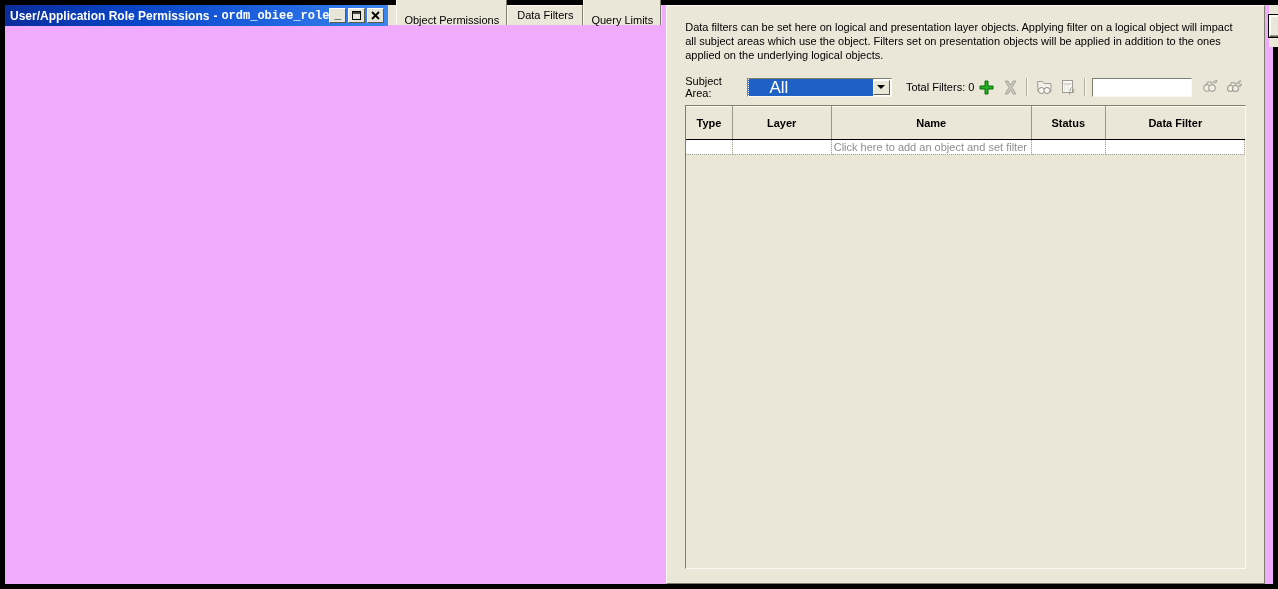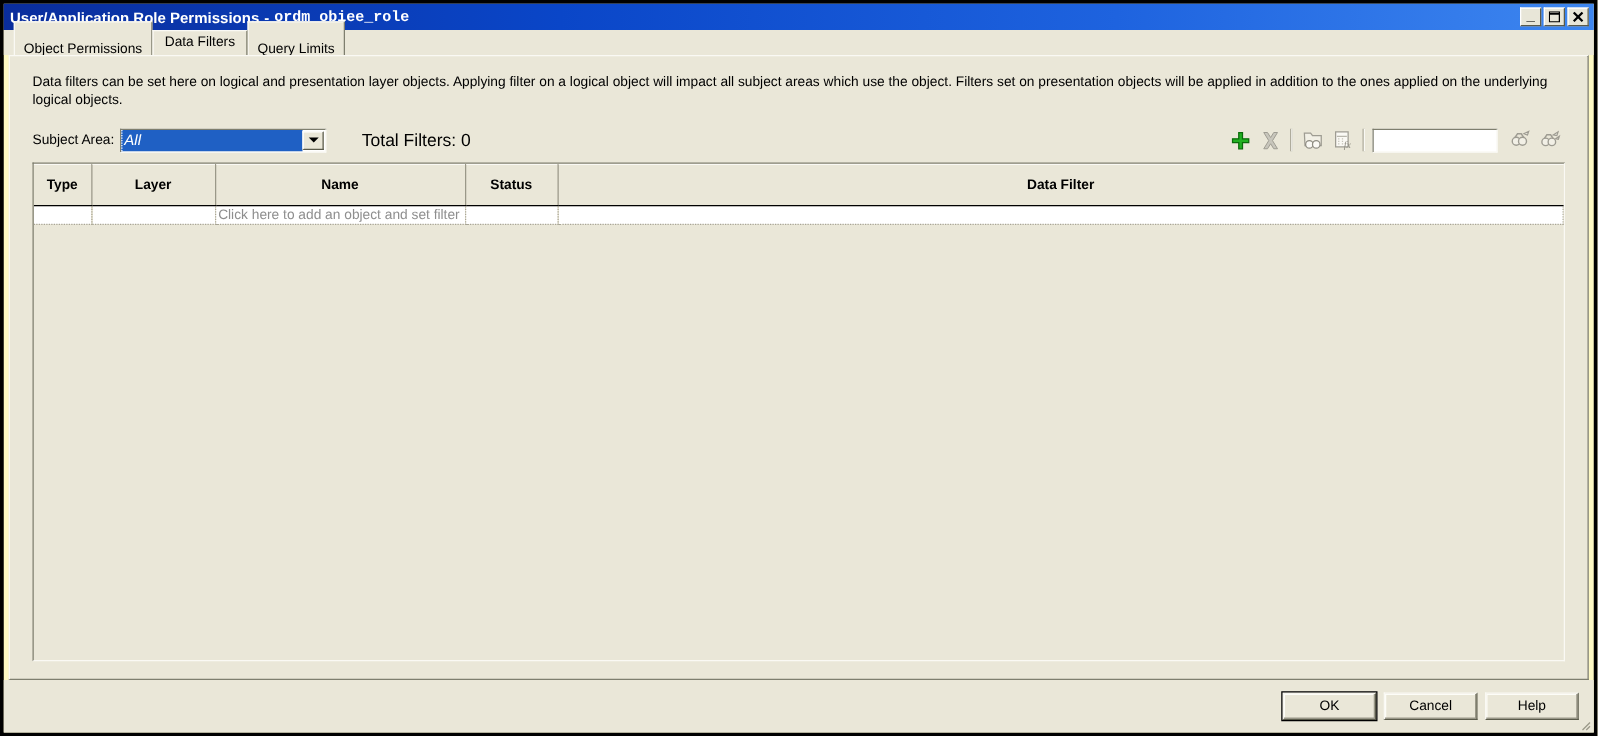--- a/index.html
+++ b/index.html
@@ -13,25 +13,24 @@
     font-size: 11px;
     color: #000000;
     -webkit-font-smoothing: none;
   }
 
   
   .window {
     position: absolute;
     left: 0; top: 0;
     width: 1278px; height: 589px;
-    background: #fef9c3;
-    border: 3px solid #000000;
-    box-sizing: border-box;
-    display: flex;
-    flex-direction: column;
+    background: #f0abfc;
+    border: 5px solid #000000;
+    box-sizing: border-box;
+    display: flex;
   }
 
   
   .titlebar {
     height: 21px;
     flex: 0 0 21px;
     background: linear-gradient(to right, #0A2D9C 0%, #0A46C8 35%, #1E63DF 70%, #3D86F0 100%);
     display: flex;
     align-items: center;
     padding: 0 2px 0 5px;
@@ -174,28 +173,27 @@
     display: flex;
     align-items: stretch;
     box-sizing: border-box;
     position: relative;
     cursor: default;
   }
   .combo-value {
     flex: 1 1 auto;
     background: #1F60C4;
     color: #ffffff;
-    font-size: 12px;
+    font-size: 17px;
     line-height: 17px;
-    padding-left: 1px;
+    padding-left: 20px;
     overflow: hidden;
     white-space: nowrap;
     border-left: 1px dotted #ffffff;
     box-sizing: border-box;
-    font-style: italic;
   }
   .combo-arrow {
     width: 17px;
     flex: 0 0 17px;
     background: #EAE7D8;
     border: 1px solid #ffffff;
     border-right-color: #5A5A4A;
     border-bottom-color: #5A5A4A;
     box-sizing: border-box;
     display: flex;
@@ -204,22 +202,22 @@
     margin: 1px 1px 1px 0;
   }
   .combo-arrow::after {
     content: "";
     width: 0; height: 0;
     border-left: 4px solid transparent;
     border-right: 4px solid transparent;
     border-top: 4px solid #000;
   }
   .total-filters {
-    font-size: 14px;
-    margin-left: 28px;
+    font-size: 11px;
+    margin-left: 14px;
     white-space: nowrap;
     text-align: center;
   }
 
   .controls-spacer { flex: 1 1 auto; }
 
   .toolbar {
     display: flex;
     align-items: center;
     gap: 0px;

